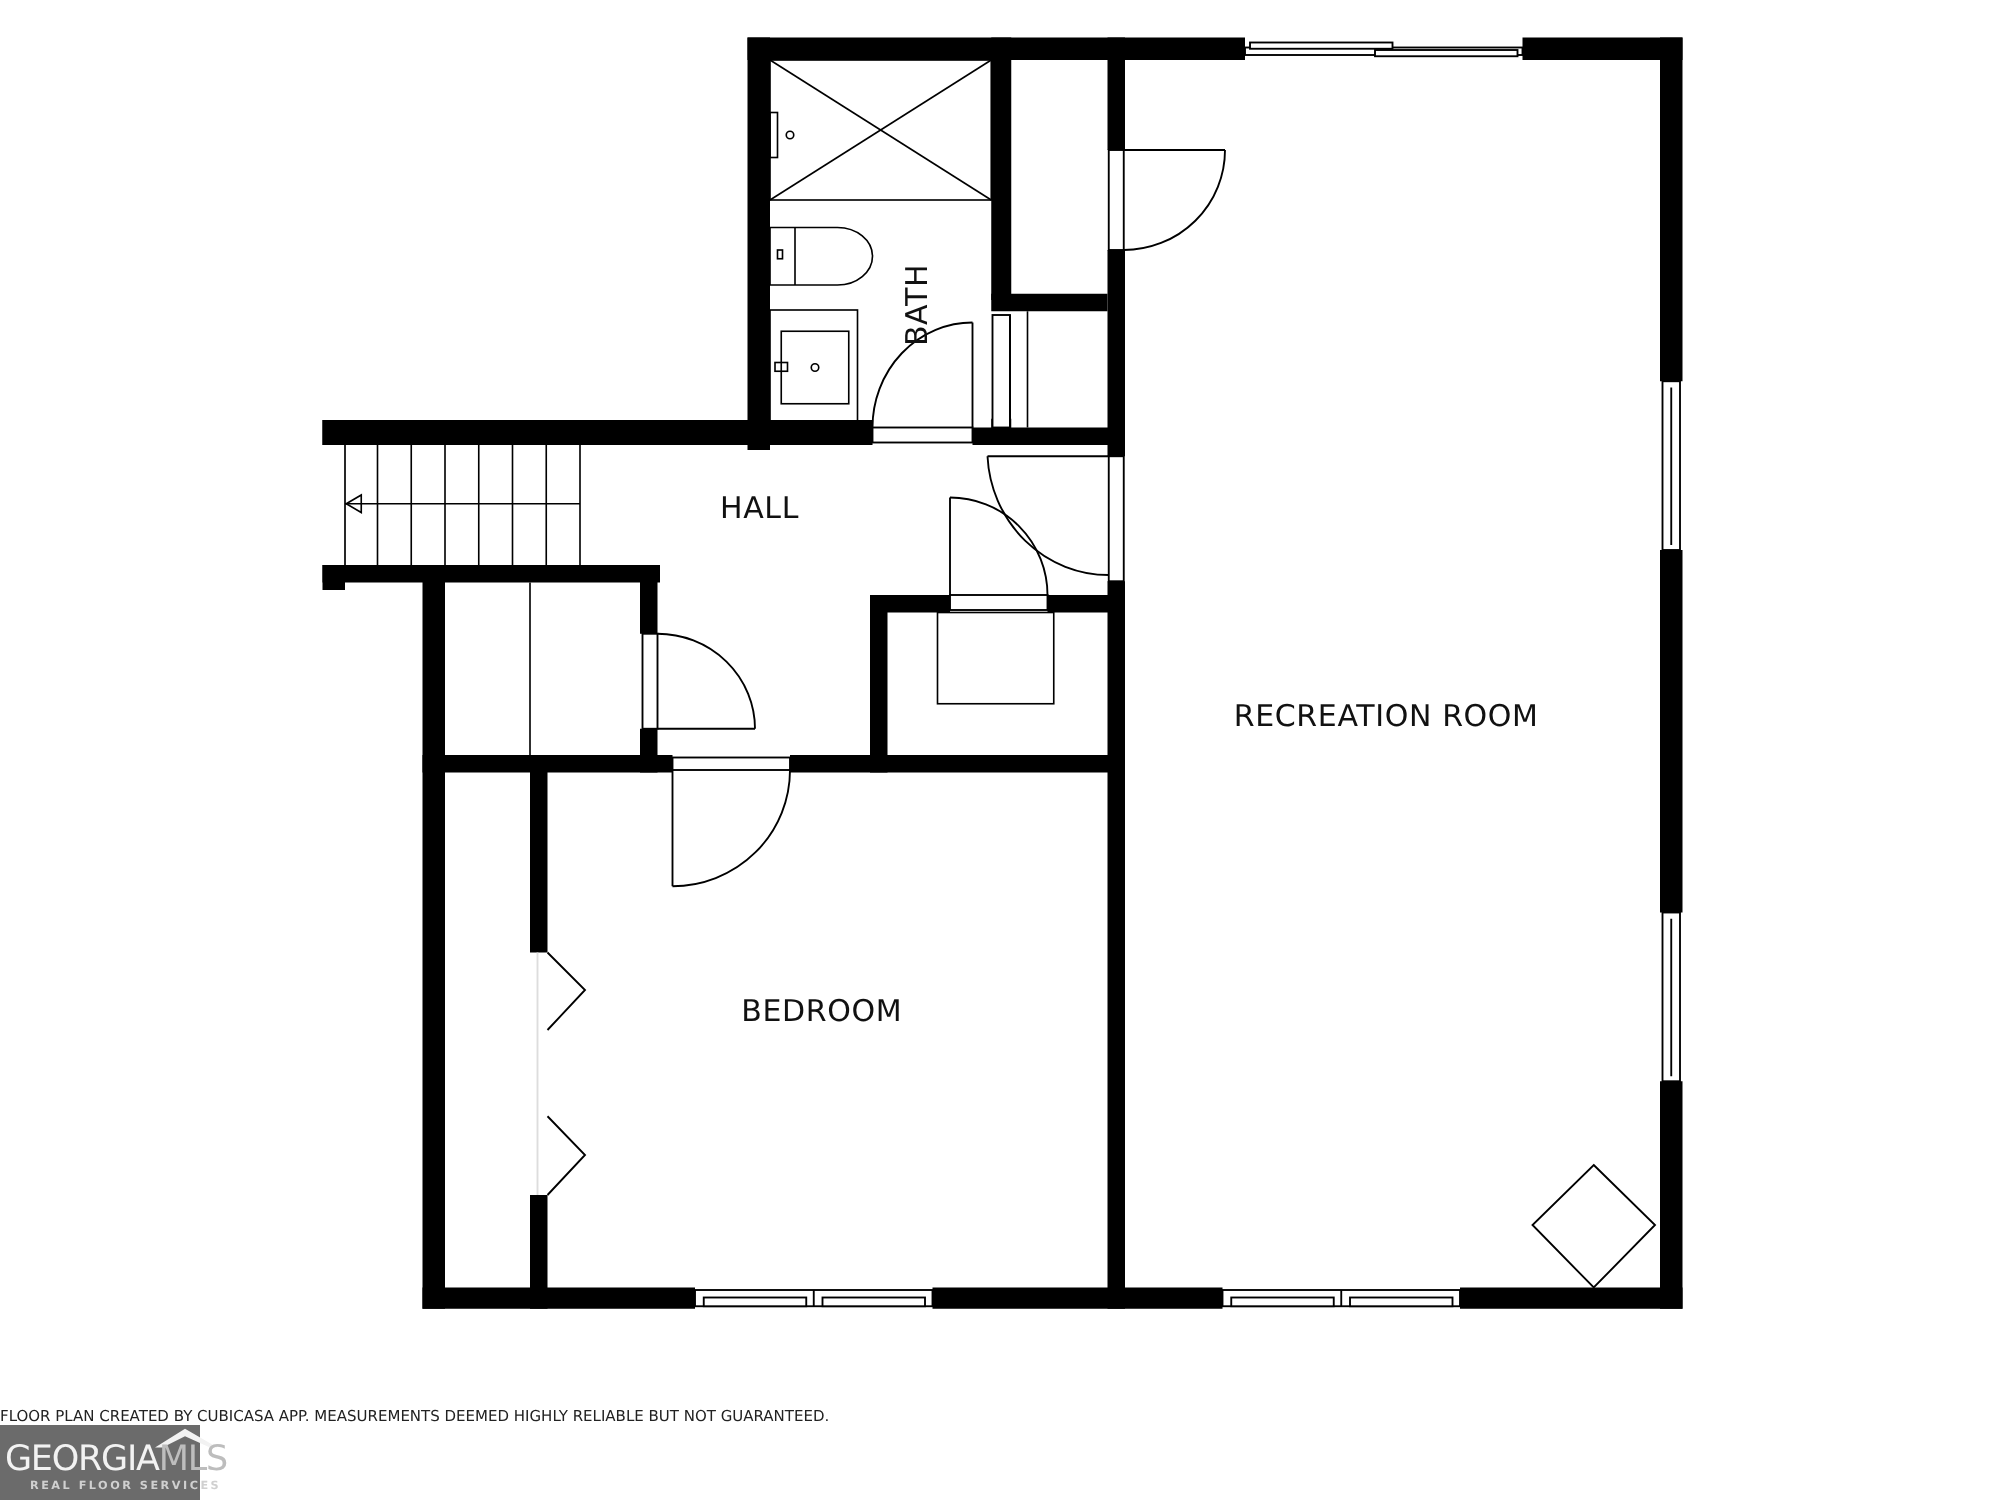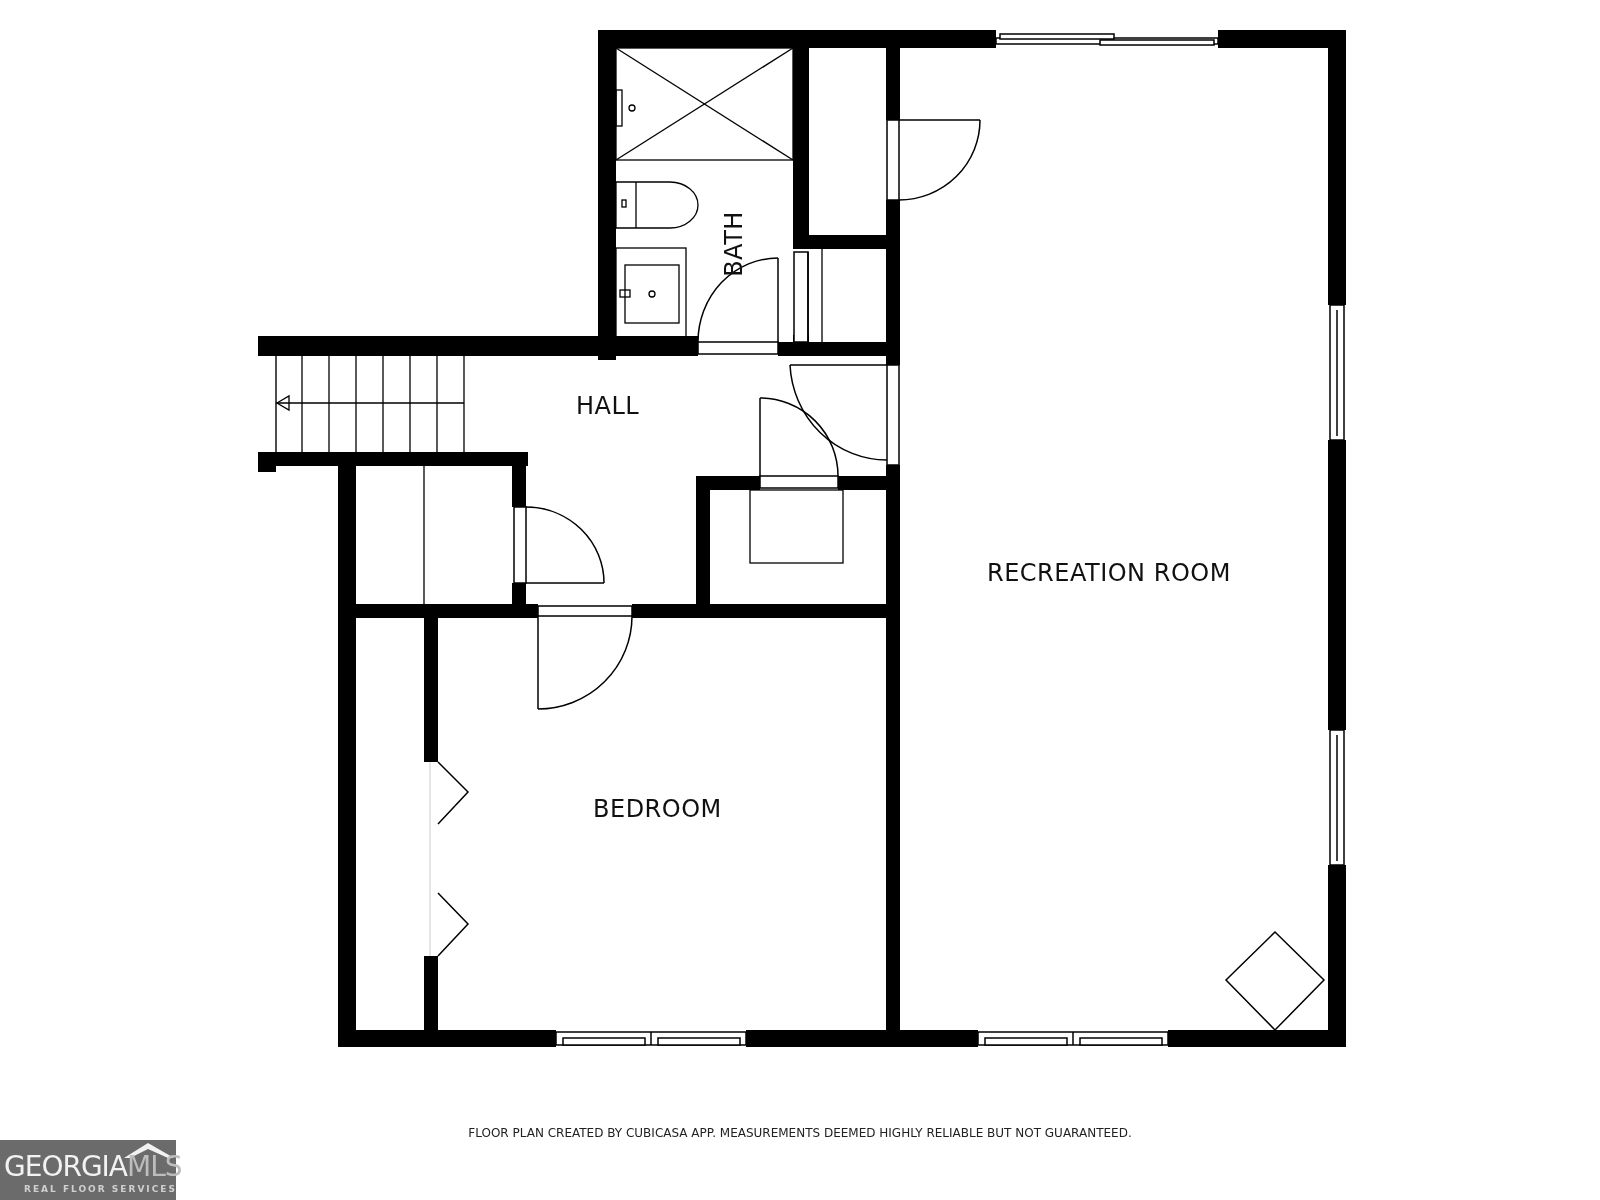--- a/index.html
+++ b/index.html
@@ -1,21 +1,21 @@
 <!DOCTYPE html>
 <html><head>
 <meta charset="utf-8">
 <style>
   html, body { margin: 0; padding: 0; background: #ffffff; }
   body { width: 1600px; height: 1200px; position: relative; overflow: hidden; font-family: "Liberation Sans", sans-serif; }
   #plan { position: absolute; left: 0; top: 0; width: 1600px; height: 1200px; }
   .room-label { position: absolute; font-family: "DejaVu Sans", sans-serif; font-size: 24px; color: #111; letter-spacing: 0.5px; white-space: nowrap; }
   .bath-label { transform: rotate(-90deg); transform-origin: center center; }
-  .footer-note { position: absolute; left: 0; width: 1600px; top: 1126px; text-align: center; font-family: "DejaVu Sans", sans-serif; font-size: 12px; color: #222; }
-  .logo { position: absolute; left: 0; top: 1140px; width: 176px; height: 60px; background: #6b6b6b; }
+  .footer-note { position: absolute; left: 0; width: 1600px; top: 1126px; font-family: "DejaVu Sans", sans-serif; font-size: 12px; color: #222; }
+  .logo { position: absolute; left: 0; top: 1140px; width: 160px; height: 60px; background: #6b6b6b; }
   .logo-main { position: absolute; left: 4px; top: 12px; font-family: "DejaVu Sans", sans-serif; font-size: 28px; color: #f2f2f2; letter-spacing: -1px; line-height: 30px; white-space: nowrap; }
   .logo-main .mls { color: #bdbdbd; }
   .logo-sub { position: absolute; left: 24px; top: 44px; font-family: "DejaVu Sans", sans-serif; font-size: 9px; color: #d0d0d0; letter-spacing: 2px; white-space: nowrap; font-weight: bold; }
   .logo-roof { position: absolute; left: 122px; top: 1px; width: 54px; height: 18px; }
 </style>
 </head>
 <body>
 
 <svg id="plan" viewBox="0 0 1600 1200" xmlns="http://www.w3.org/2000/svg">
   <g fill="#000">

